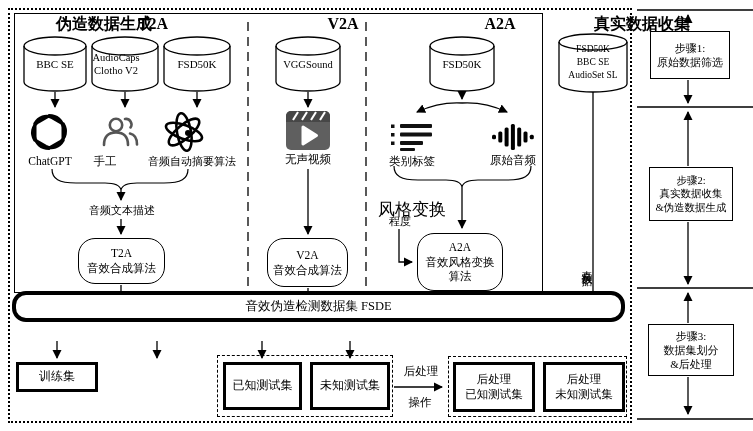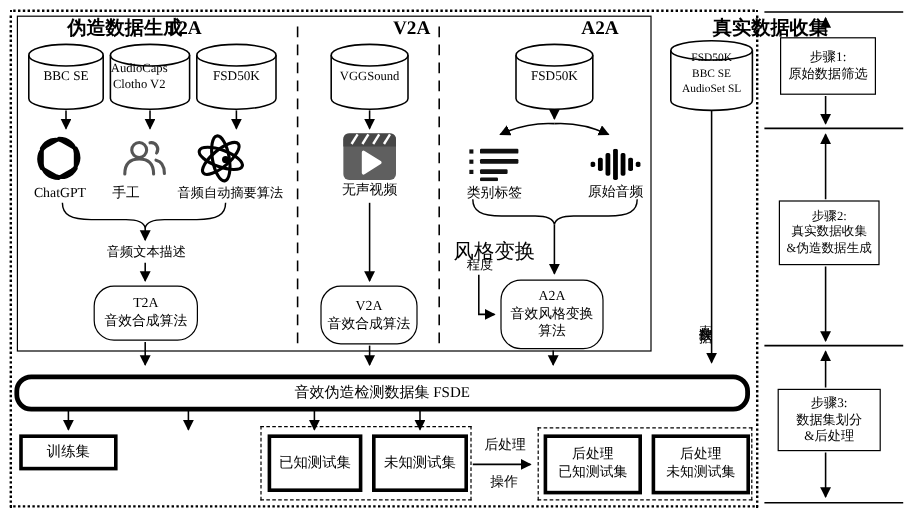--- a/index.html
+++ b/index.html
@@ -217,21 +217,21 @@
   <div class="lbl" style="left:378px; top:200px; width:52px; font-size:17px;">风格变换</div>
   <div class="lbl" style="left:379px; top:215px; width:42px; font-size:11px;">程度</div>
   <div class="box round" style="left:417px; top:233px; width:86px; height:58px; line-height:1.25;">
     <div>A2A</div>
     <div>音效风格变换</div>
     <div>算法</div>
   </div>
 
   <div class="lbl vtext" style="left:576px; top:233px; width:16px; height:64px;">真实数据</div>
 
-  <div class="bar" style="left:12px; top:312px; width:613px; height:31px;border-radius:14px;">
+  <div class="bar" style="left:12px; top:291px; width:613px; height:31px;border-radius:14px;">
     <span>音效伪造检测数据集 FSDE</span>
   </div>
 
   <div class="box thick" style="left:16px;  top:362px; width:82px; height:30px;">
     <div>训练集</div>
   </div>
 
   <div class="outline dashed-b" style="left:217px; top:355px; width:176px; height:62px;"></div>
   <div class="box thick" style="left:223px; top:362px; width:79px; height:48px;">
     <div>已知测试集</div>

